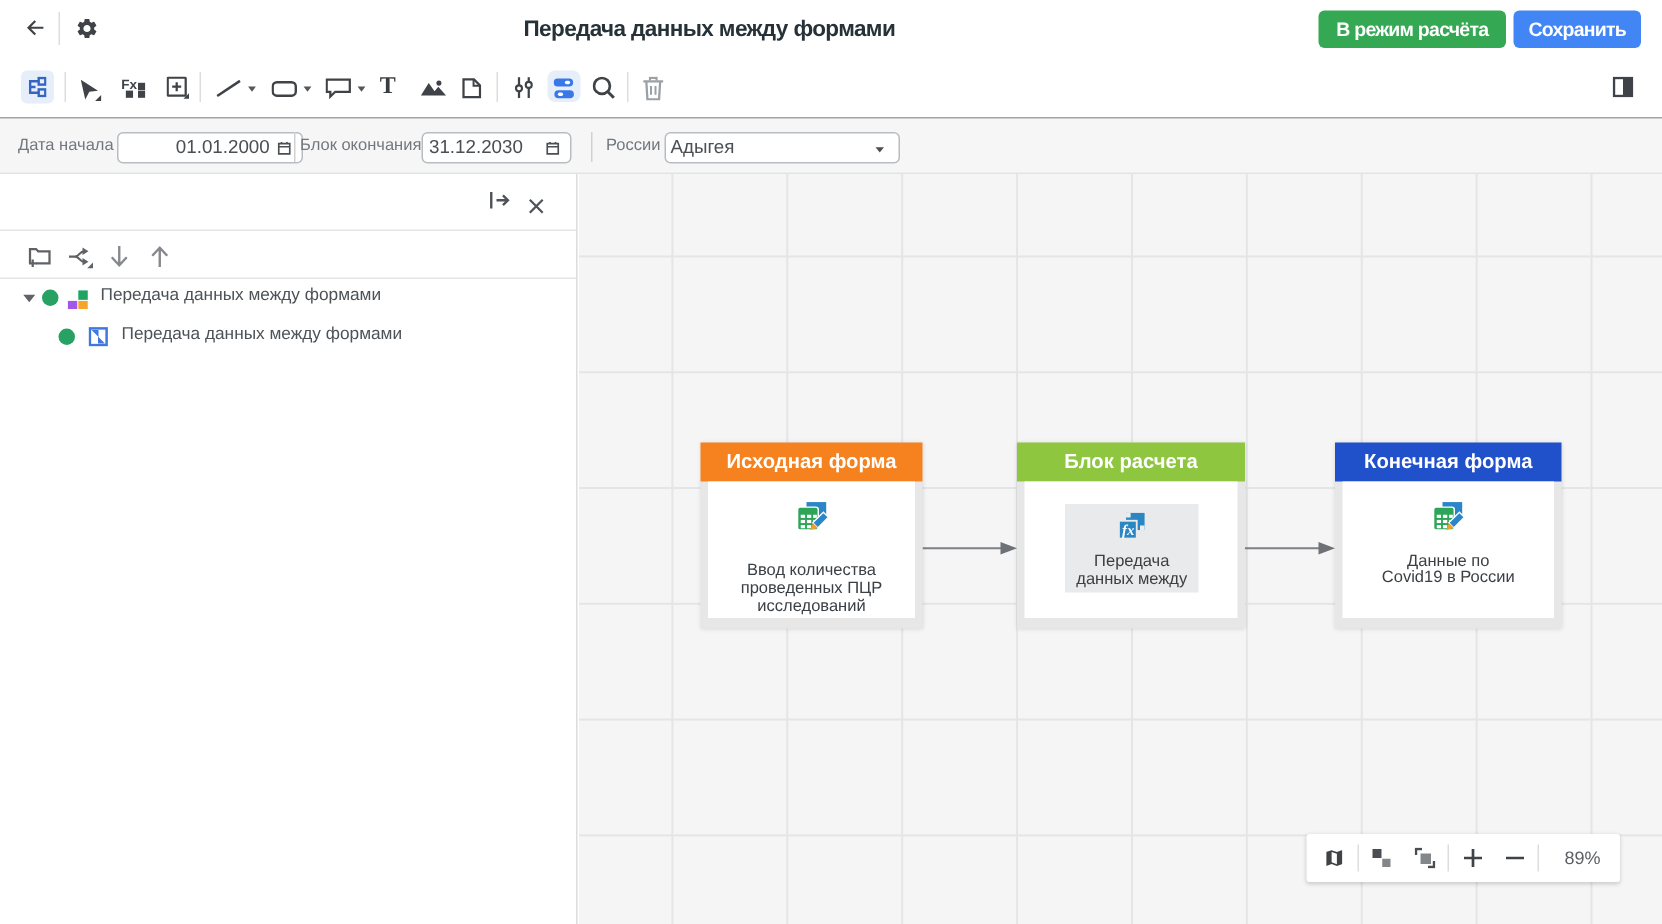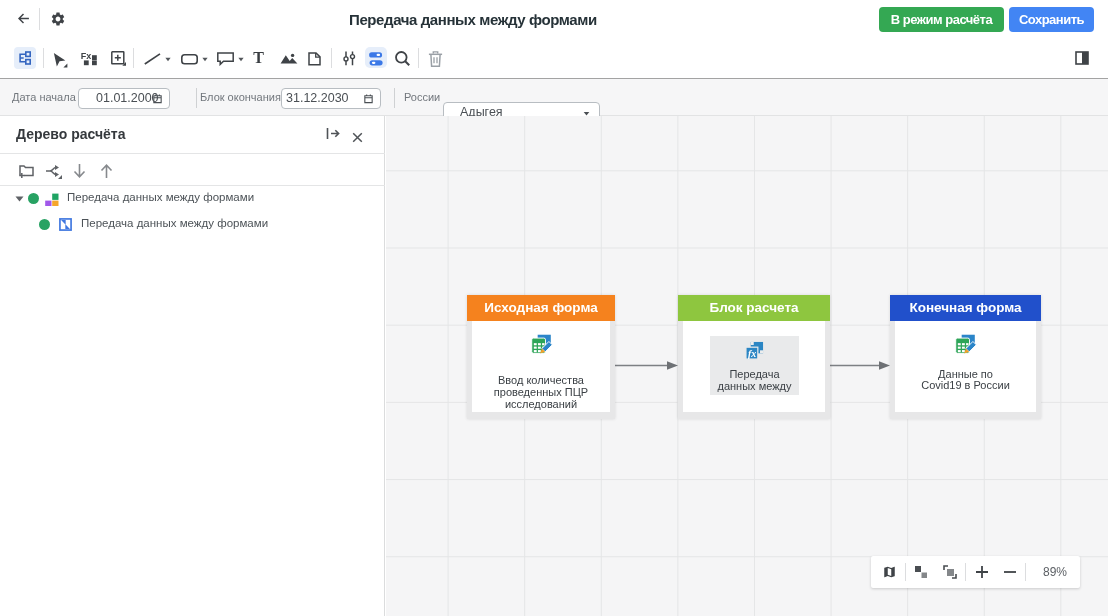--- a/index.html
+++ b/index.html
@@ -128,43 +128,42 @@
         <path d="M6,6.3 V12.2 M9,6.3 V12.2" stroke-width="1.3"></path>
       </g>
     </svg>
   <svg style="position:absolute;left:1075px;top:12px;" width="14" height="14" viewBox="0 0 14 14">
       <rect x="1" y="1" width="12" height="12" fill="none" stroke="#3f4347" stroke-width="1.6"></rect>
       <rect x="7" y="1" width="6" height="12" fill="#3f4347"></rect>
     </svg>
 </div>
 <div id="filterbar">
   <div class="flabel" style="left:12px;">Дата начала</div>
-  <div class="finput" style="left:78px;width:92px;line-height:19px;padding-left:17px;">01.01.2000
+  <div class="finput" style="left:78px;width:124px;line-height:19px;padding-left:17px;text-align:center;">01.01.2000
     <svg width="11" height="11" viewBox="0 0 24 24" style="position:absolute;right:6px;top:4px;">
         <path fill="none" stroke="#4a4f54" stroke-width="2.4" d="M4,6 h16 v15 h-16 z M4,10.5 h16 M8,6 V3.5 M16,6 V3.5"></path>
       </svg>
   </div>
   <div class="fsep" style="left:196px;"></div>
   <div class="flabel" style="left:200px;">Блок окончания</div>
   <div class="finput" style="left:281px;width:100px;line-height:19px;padding-left:4px;">31.12.2030
     <svg width="11" height="11" viewBox="0 0 24 24" style="position:absolute;right:6px;top:4px;">
         <path fill="none" stroke="#4a4f54" stroke-width="2.4" d="M4,6 h16 v15 h-16 z M4,10.5 h16 M8,6 V3.5 M16,6 V3.5"></path>
       </svg>
   </div>
   <div class="fsep" style="left:394px;"></div>
   <div class="flabel" style="left:404px;">России</div>
-  <div class="finput" style="left:443px;width:157px;line-height:19px;padding-left:16px;margin-top:14px;">Адыгея
+  <div class="finput" style="left:443px;width:157px;line-height:19px;padding-left:3px;">Адыгея
     <svg width="7" height="7" viewBox="0 0 10 10" style="position:absolute;right:9px;top:7px;">
         <path fill="#4a4f54" d="M1,3 L5,8 L9,3 Z"></path>
       </svg>
   </div>
 </div>
 <div id="main">
   <div id="panel">
-    <div id="ptitle">Дерево расчёта</div>
     <svg style="position:absolute;left:326px;top:11px;" width="14" height="13" viewBox="0 0 14 13">
         <path d="M1.5,1 V12 M5,6.5 H12.5 M9.3,3.3 L12.6,6.5 L9.3,9.7" fill="none" stroke="#4f5357" stroke-width="1.6"></path>
       </svg>
     <svg style="position:absolute;left:352px;top:16px;" width="11" height="11" viewBox="0 0 11 11">
         <path d="M1.2,1.2 L9.8,9.8 M9.8,1.2 L1.2,9.8" stroke="#4f5357" stroke-width="1.5"></path>
       </svg>
     <div class="phr" style="top:37px;"></div>
     <svg style="position:absolute;left:18px;top:47px;" width="17" height="16" viewBox="0 0 17 16">
         <path d="M2,12.5 V3 H6 L7.5,4.5 H15 V12.5 H6" fill="none" stroke="#5f6266" stroke-width="1.5"></path>
         <path d="M3.8,10 V15 M1.3,12.5 H6.3" stroke="#5f6266" stroke-width="1.5"></path>

